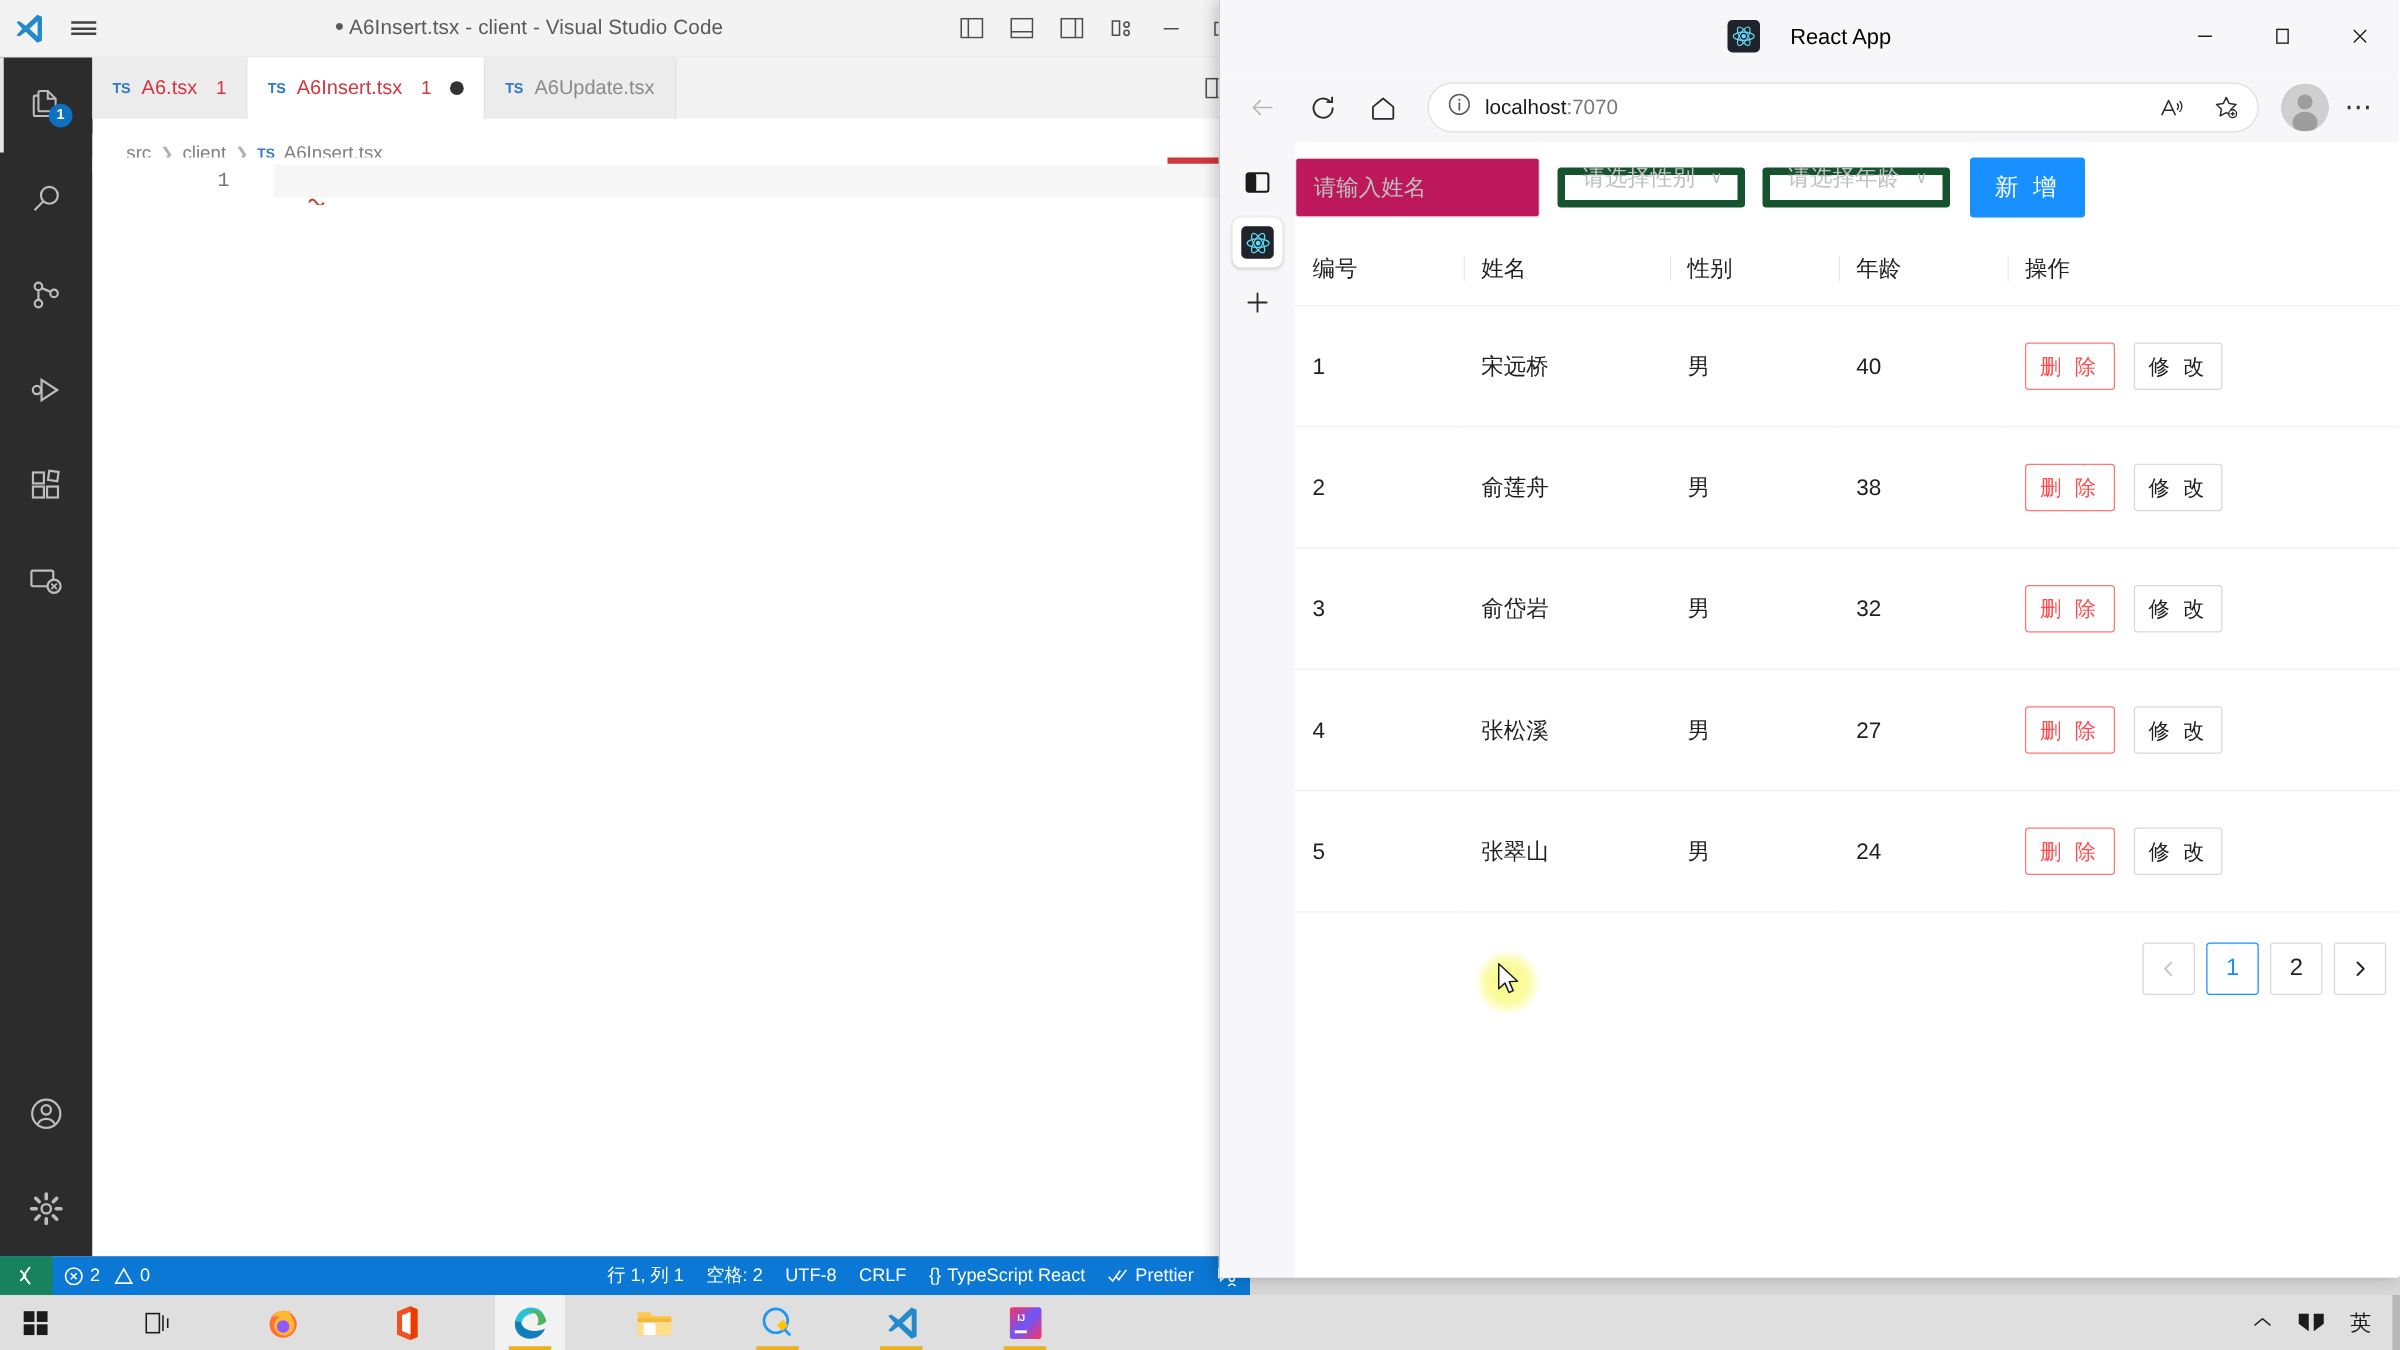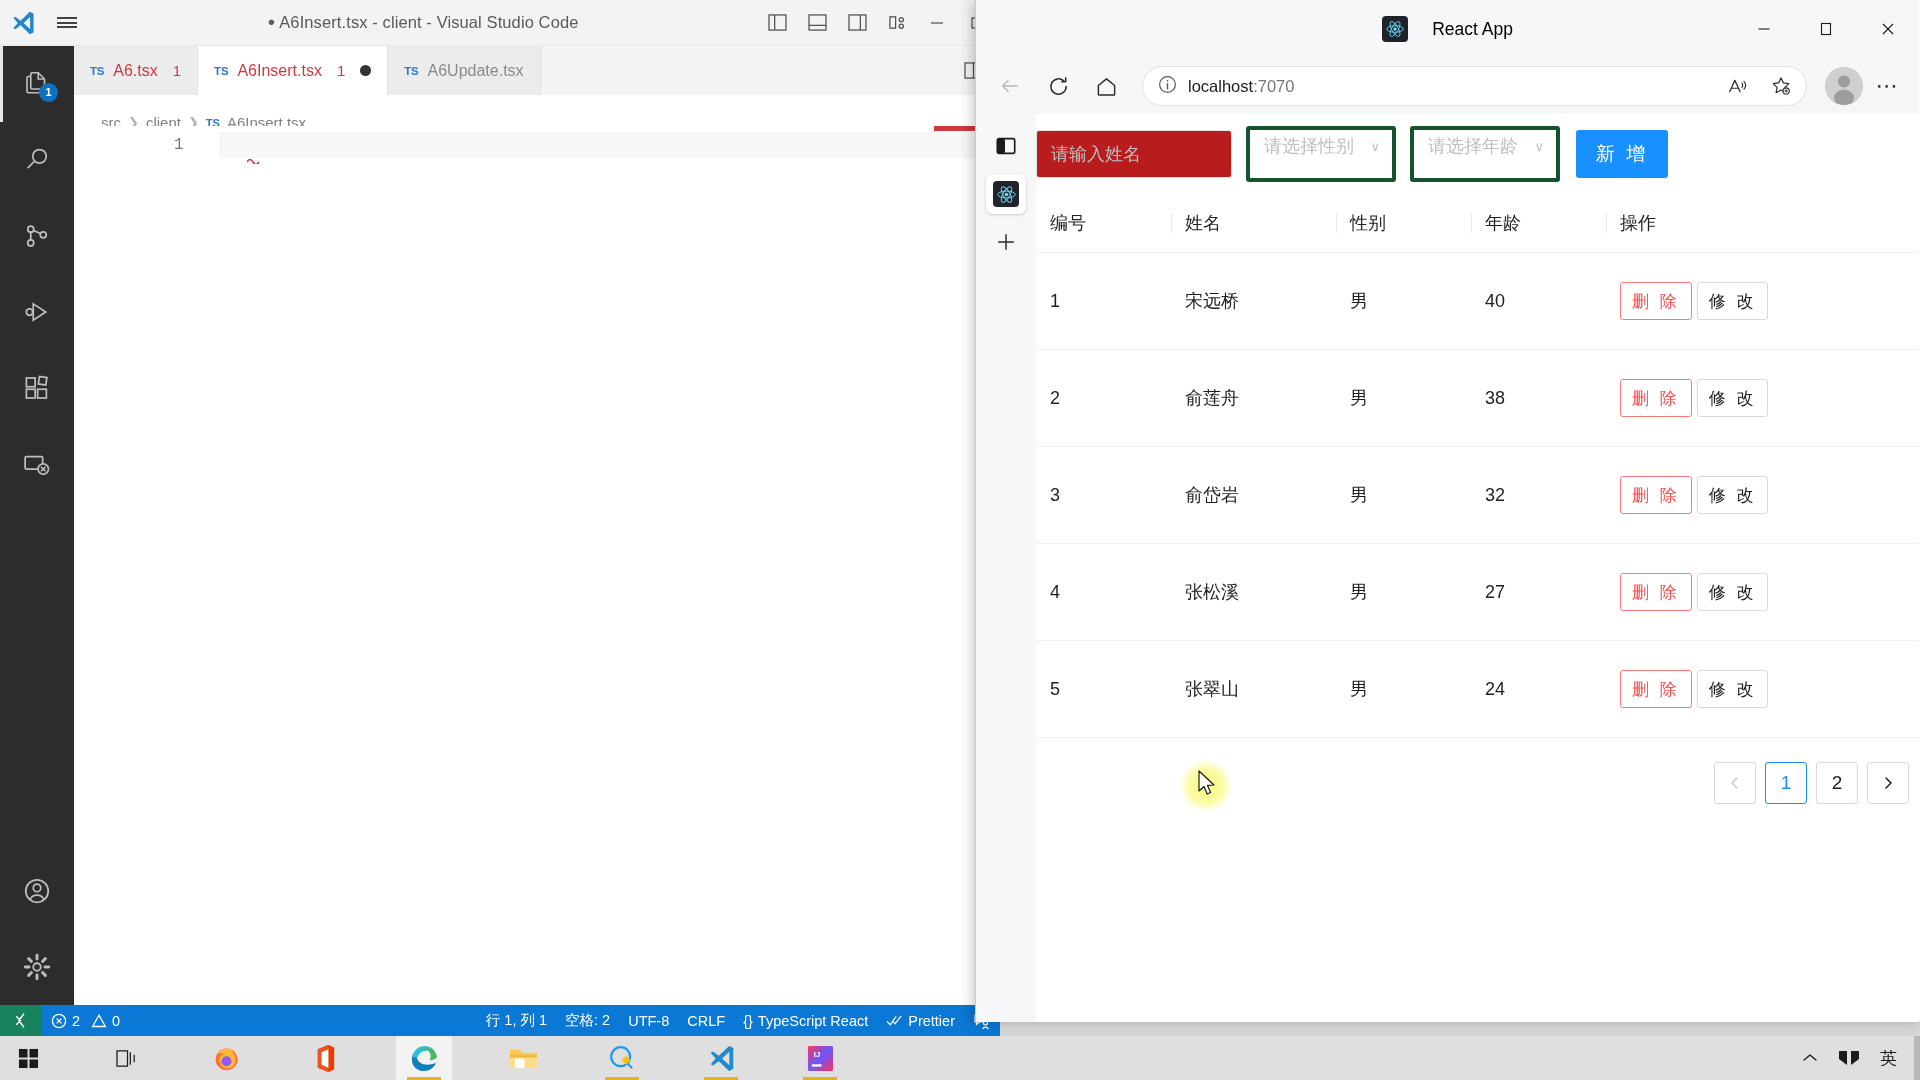--- a/index.html
+++ b/index.html
@@ -158,24 +158,24 @@
 
   
   .page {
     position: absolute; left: 60px; top: 114px; width: 883px; height: 908px;
     background: #ffffff; overflow: hidden;
   }
   .form-bar { display: flex; align-items: center; padding: 12px 0 12px 0; }
   .ant-input {
     width: 196px; height: 48px; border: 1px solid #e4e4e4; border-radius: 3px;
     display: flex; align-items: center; padding: 0 14px;
-    font-size: 18px; color: #bfbfbf; background: #b91c1c;
+    font-size: 18px; color: #bfbfbf; background: #be185d;
   }
   .ant-select {
-    width: 150px; height: 56px; border: 4px solid #14532d; border-radius: 3px;
+    width: 150px; height: 32px; border: 6px solid #14532d; border-radius: 3px;
     display: flex; align-items: center; justify-content: space-between; padding: 0 12px 16px 14px;
     font-size: 18px; color: #bfbfbf; background: #fff; margin-left: 14px;
   }
   .ant-select .caret { color: #bfbfbf; font-size: 13px; }
   .ant-btn-primary {
     height: 48px; min-width: 92px; background: #1890ff; border-radius: 3px;
     color: #fff; font-size: 19px; display:flex; align-items:center; justify-content:center;
     margin-left: 16px; letter-spacing: 3px; padding: 0 14px;
   }
 
@@ -194,20 +194,21 @@
   .colw4 { width: 135px; } .colw5 { width: auto; }
   .th-div { position: relative; }
   .th-div::after {
     content:''; position:absolute; left:0; top:50%; transform: translateY(-50%);
     width: 1px; height: 20px; background:#e8e8e8;
   }
   .btn-del {
     display:inline-flex; align-items:center; justify-content:center;
     height: 38px; padding: 0 11px; border: 1px solid #ff7875; border-radius: 3px;
     color: #ff4d4f; font-size: 17px; letter-spacing: 3px; background:#fff;
+    margin-right: 10px;
   }
   .btn-edit {
     display:inline-flex; align-items:center; justify-content:center;
     height: 38px; padding: 0 11px; border: 1px solid #d9d9d9; border-radius: 3px;
     color: #1f1f1f; font-size: 17px; letter-spacing: 3px; background:#fff;
   }
 
   .pagination { display:flex; justify-content:flex-end; align-items:center; gap: 9px; padding: 24px 10px 0 0; }
   .pg {
     width: 42px; height: 42px; border: 1px solid #d9d9d9; border-radius: 3px;

